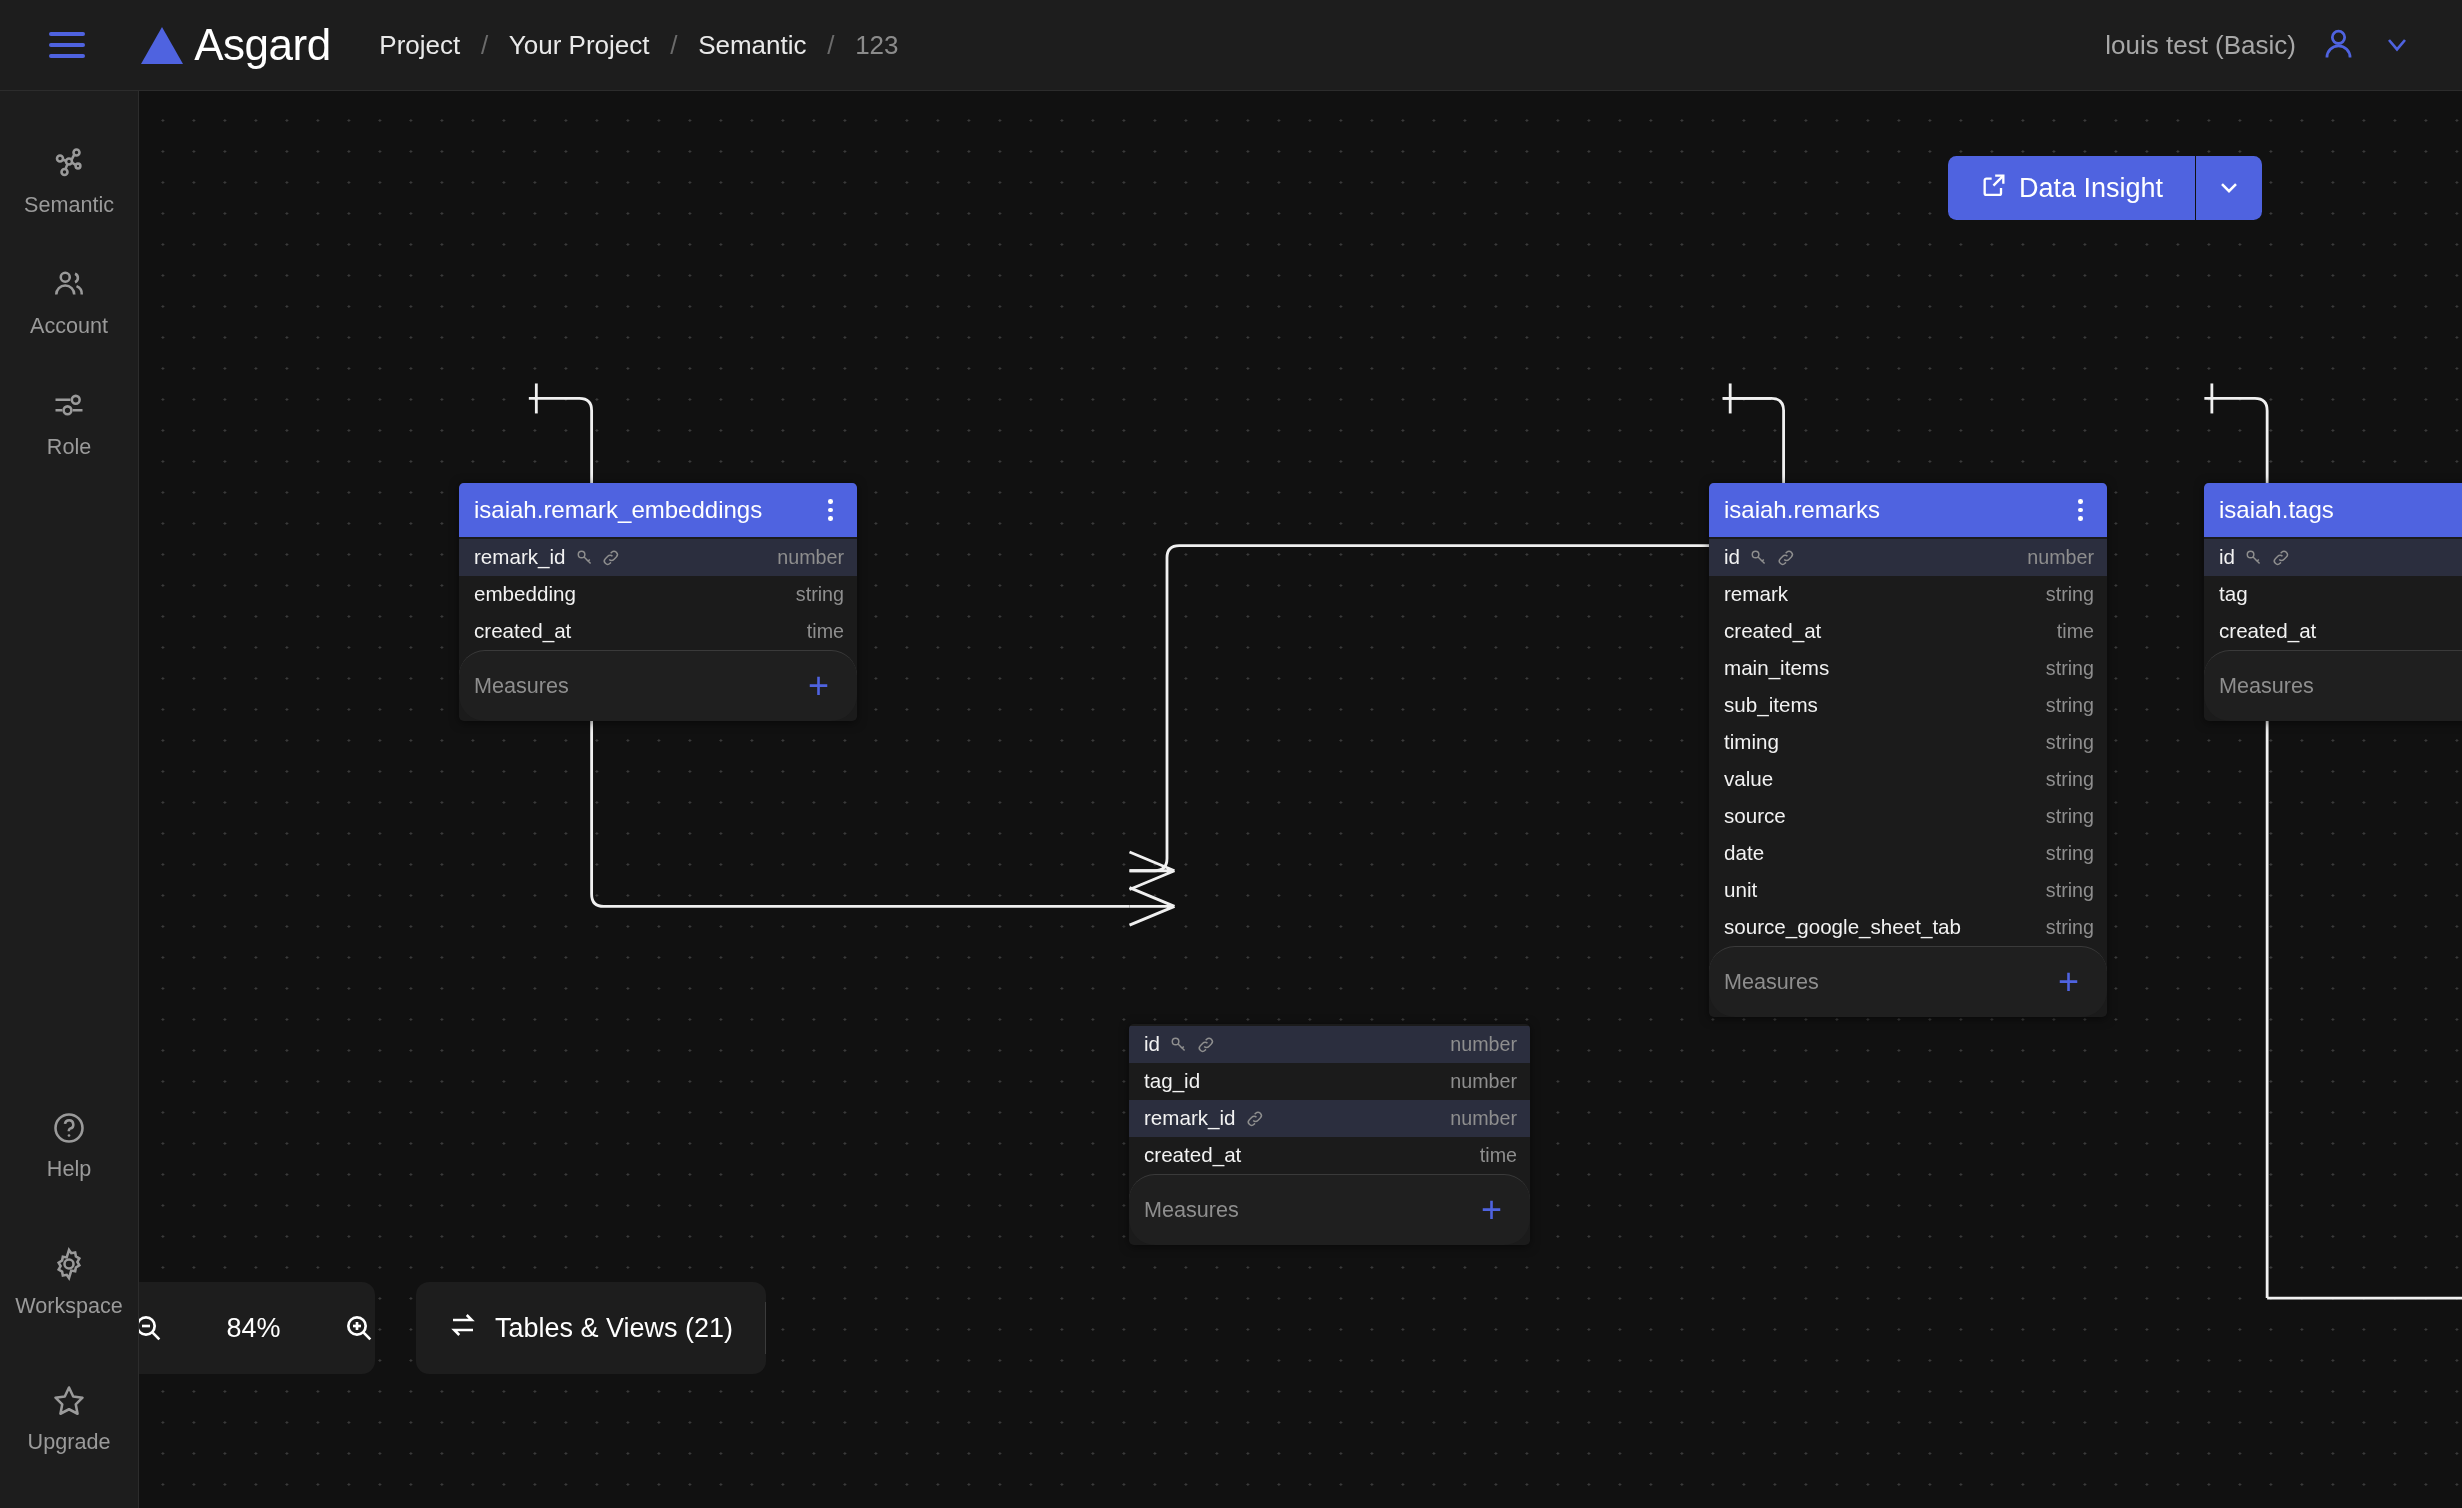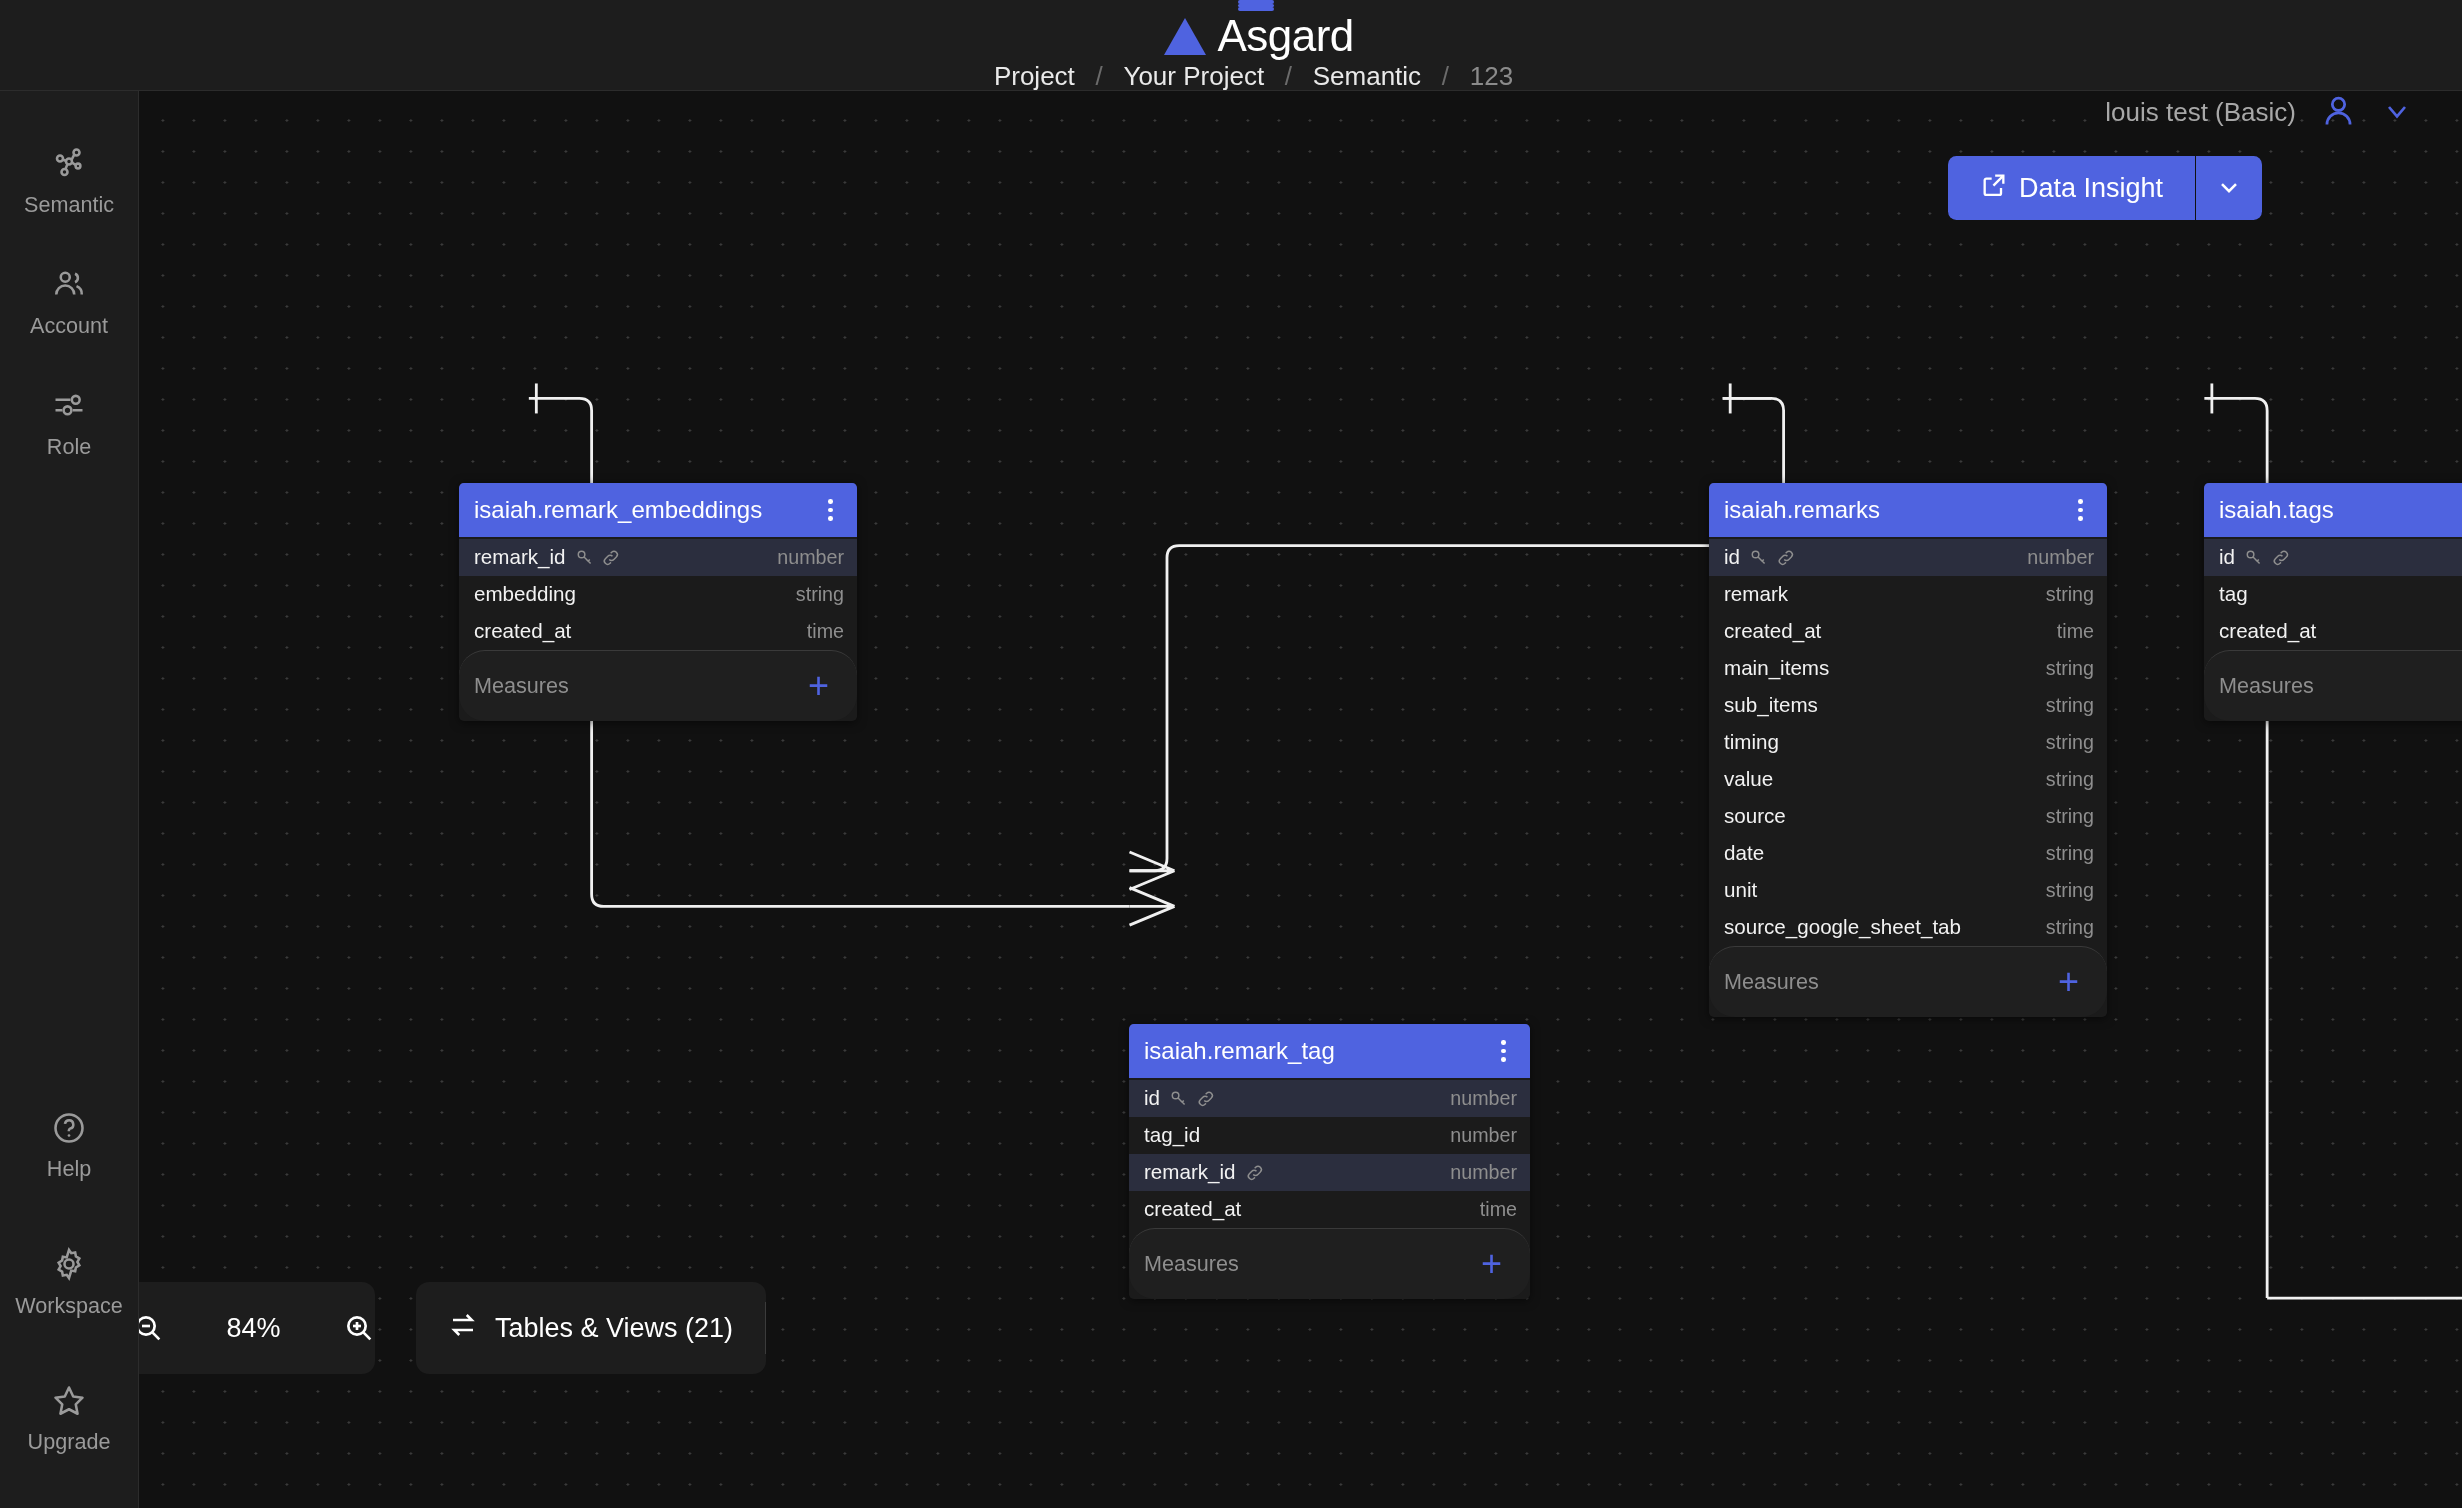--- a/index.html
+++ b/index.html
@@ -11,21 +11,20 @@
   }
 
   
   .topbar {
     position: absolute; top: 0; left: 0;
     width: 2462px; height: 91px;
     background: #1d1d1d;
     display: flex; align-items: center;
     border-bottom: 0.9px solid #2c2c2c;
     z-index: 40;
-    flex-direction: column;
   }
   .hamburger {
     width: 36px; height: 26px;
     margin-left: 49px;
     display: flex; flex-direction: column; justify-content: space-between;
     cursor: pointer;
   }
   .hamburger span { display:block; height: 3.7px; border-radius: 1.9px; background: #4f63e0; }
   .logo-wrap { display:flex; align-items:center; margin-left: 56px; }
   .logo-tri {
@@ -406,28 +405,20 @@
           <span class="row-type">string</span>
         </div>
     </div>
     <div class="measures">
       <span class="measures-label">Measures</span>
       <span class="plus">+</span>
     </div>
   </div>
 
   <div class="node" style="left:990px; top:933px; width:401px;">
-    <div class="node-head">
-      <span class="node-title">isaiah.remark_tag</span>
-      <span class="kebab">
-          <i></i>
-          <i></i>
-          <i></i>
-        </span>
-    </div>
     <div class="node-body">
       <div class="row pk">
         <span class="row-name">id</span>
         <span class="row-icons">
           <svg width="19.7" height="19.7" viewBox="0 0 24 24" fill="none" stroke="#8e8e8e" stroke-width="1.8">
               <circle cx="8" cy="8" r="4"></circle>
               <path d="M11 11l8 8M16 16l2-2M14 14l2 2"></path>
             </svg>
           <svg width="19.7" height="19.7" viewBox="0 0 24 24" fill="none" stroke="#8e8e8e" stroke-width="1.8">
               <path d="M10 14a4 4 0 0 0 5.7 0l3-3a4 4 0 0 0-5.7-5.7l-1.2 1.2"></path>

